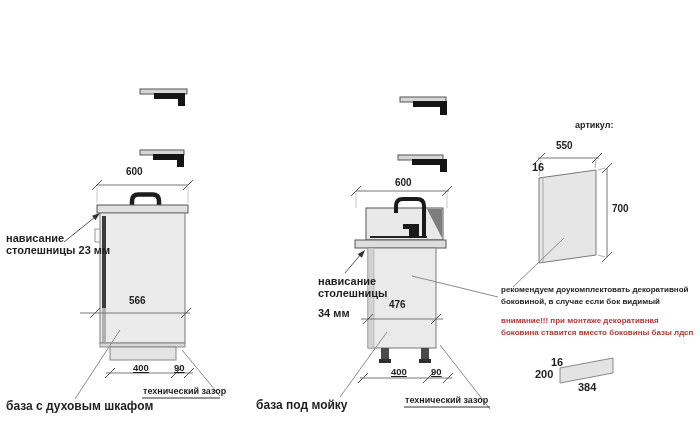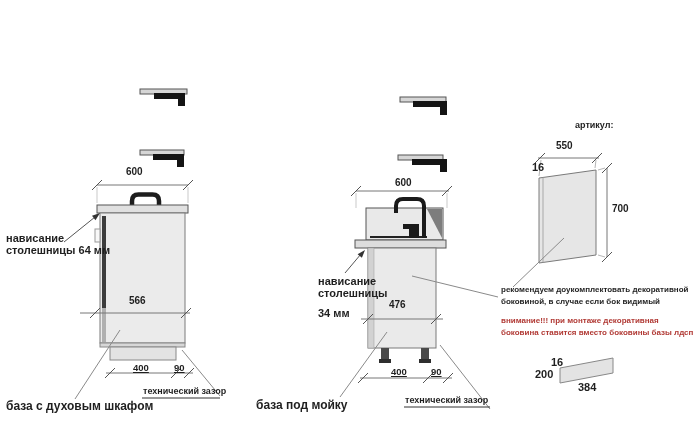--- a/index.html
+++ b/index.html
@@ -161,21 +161,21 @@
       <polygon points="560,368 613,358 613,373 560,383" fill="#e3e3e3" stroke="#888" stroke-width="1"></polygon>
     </g>
   </svg>
 
 
   <span class="lbl dim" style="left:126px; top:167px;">600</span>
   <span class="lbl dim" style="left:129px; top:296px;">566</span>
   <span class="lbl dims" style="left:133px; top:363px;">400</span>
   <span class="lbl dims" style="left:174px; top:363px;">90</span>
   <span class="lbl small" style="left:6px;   top:233px;">нависание</span>
-  <span class="lbl small" style="left:6px;   top:245px;">столешницы 64 мм</span>
+  <span class="lbl small" style="left:6px;   top:245px;">столешницы 23 мм</span>
   <span class="lbl gap-label" style="left:143px; top:387px;">технический зазор</span>
   <span class="lbl name-label" style="left:6px;   top:400px;">база с духовым шкафом</span>
 
   <span class="lbl dim" style="left:395px; top:178px;">600</span>
   <span class="lbl dim" style="left:389px; top:300px;">476</span>
   <span class="lbl dims" style="left:391px; top:367px;">400</span>
   <span class="lbl dims" style="left:431px; top:367px;">90</span>
   <span class="lbl small" style="left:318px; top:276px;">нависание</span>
   <span class="lbl small" style="left:318px; top:288px;">столешницы</span>
   <span class="lbl small" style="left:318px; top:308px;">34 мм</span>

